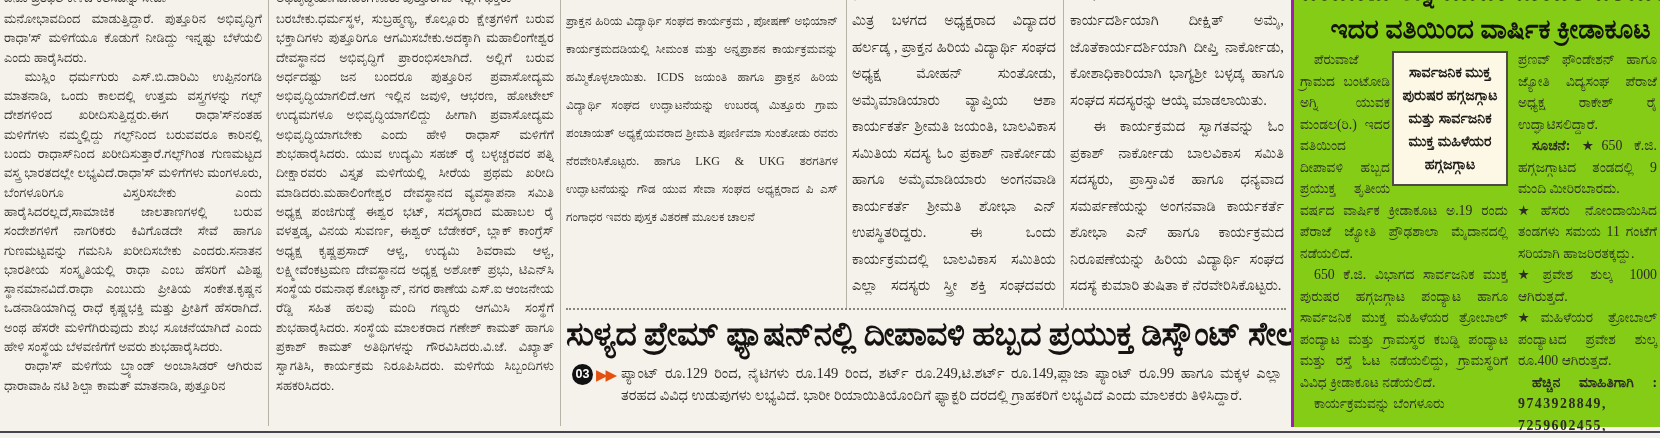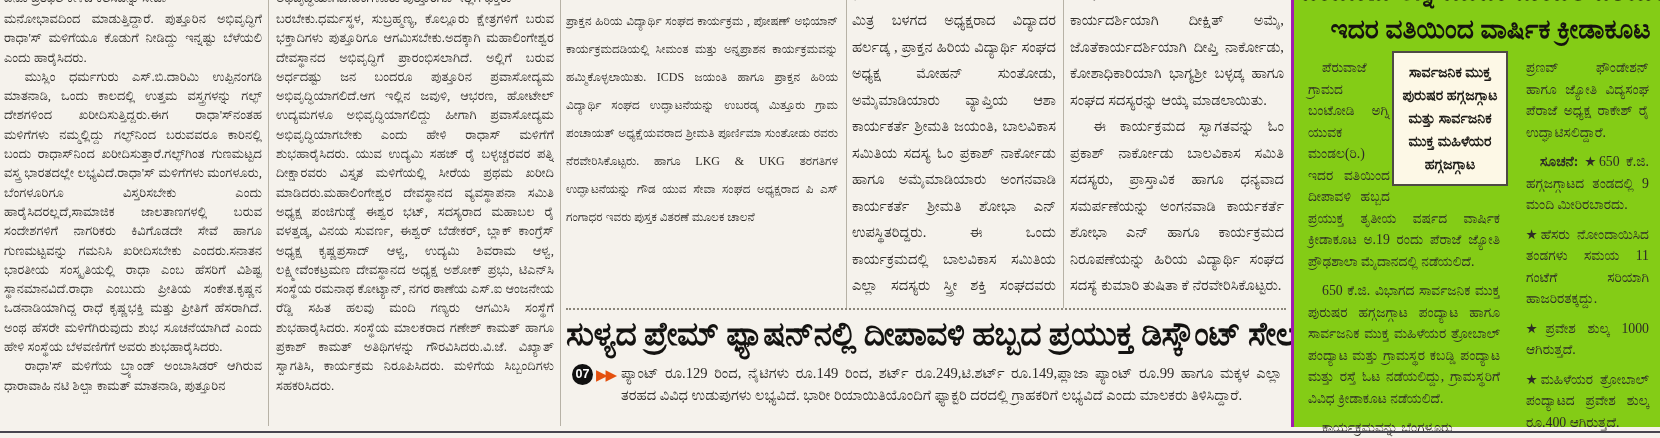--- a/index.html
+++ b/index.html
@@ -57,21 +57,21 @@
   }
   .sports-headclip{height:13px;overflow:hidden;}
   .sports-headclip>div{margin-top:-24px;font-size:27px;font-weight:bold;white-space:nowrap;color:#15130f;}
   .sports-headline{
     font-size:26.5px;line-height:32px;font-weight:bold;color:#15130f;
     text-align:center;white-space:nowrap;margin:0 0 4px 0;
   }
   .sports-body{display:flex;gap:10px;font-size:13.8px;line-height:21.5px;}
   .sports-colA{width:208px;text-align:justify;}
   .sports-colB{width:139px;text-align:justify;}
-  .sports-body p{margin:8px;text-indent:14px;}
+  .sports-body p{margin:0;text-indent:14px;}
   .sports-body p.noindent{text-indent:0;}
   .hlbox{
     float:right;width:106px;margin:2px 0 6px 2px;
     border:2px solid #4e4a44;background:#fdf8e6;
     padding:8px 3px;text-align:center;font-weight:bold;
     font-size:14.2px;line-height:23px;color:#1c1a16;
   }
   .notice-label{font-weight:bold;}
   .phones{font-weight:bold;letter-spacing:1.5px;}
   
@@ -122,21 +122,21 @@
 
   <div class="vrule vr1"></div>
   <div class="vrule vr2"></div>
   <div class="vrule vr3"></div>
   <div class="vrule vr4"></div>
 
   <div class="adblock">
     <div class="ad-headline">ಸುಳ್ಯದ ಪ್ರೇಮ್ ಫ್ಯಾಷನ್‌ನಲ್ಲಿ ದೀಪಾವಳಿ ಹಬ್ಬದ ಪ್ರಯುಕ್ತ ಡಿಸ್ಕೌಂಟ್ ಸೇಲ್ ಪ್ರಾರಂಭ</div>
     <div class="ad-bodyrow">
       <span class="ad-marker">
-        <span class="pageref">07</span>
+        <span class="pageref">03</span>
         <span class="arrows">▶▶</span>
       </span>
       <p class="ad-bodytext">ಪ್ಯಾಂಟ್ ರೂ.129 ರಿಂದ, ನೈಟಿಗಳು ರೂ.149 ರಿಂದ,  ಶರ್ಟ್ ರೂ.249,ಟಿ.ಶರ್ಟ್ ರೂ.149,ಪ್ಲಾಜಾ ಪ್ಯಾಂಟ್ ರೂ.99 ಹಾಗೂ ಮಕ್ಕಳ ಎಲ್ಲಾ ತರಹದ ವಿವಿಧ ಉಡುಪುಗಳು ಲಭ್ಯವಿದೆ. ಭಾರೀ ರಿಯಾಯಿತಿಯೊಂದಿಗೆ ಫ್ಯಾಕ್ಟರಿ ದರದಲ್ಲಿ ಗ್ರಾಹಕರಿಗೆ ಲಭ್ಯವಿದೆ ಎಂದು ಮಾಲಕರು ತಿಳಿಸಿದ್ದಾರೆ.</p>
     </div>
   </div>
 
   <div class="sports">
     <div class="sports-headclip">
         <div>ಬಂಟೋಡಿ ಅಗ್ನಿ ಯುವಕ ಮಂಡಲ ವತಿಯಿಂದ ದೀಪಾವಳಿ</div>
       </div>

